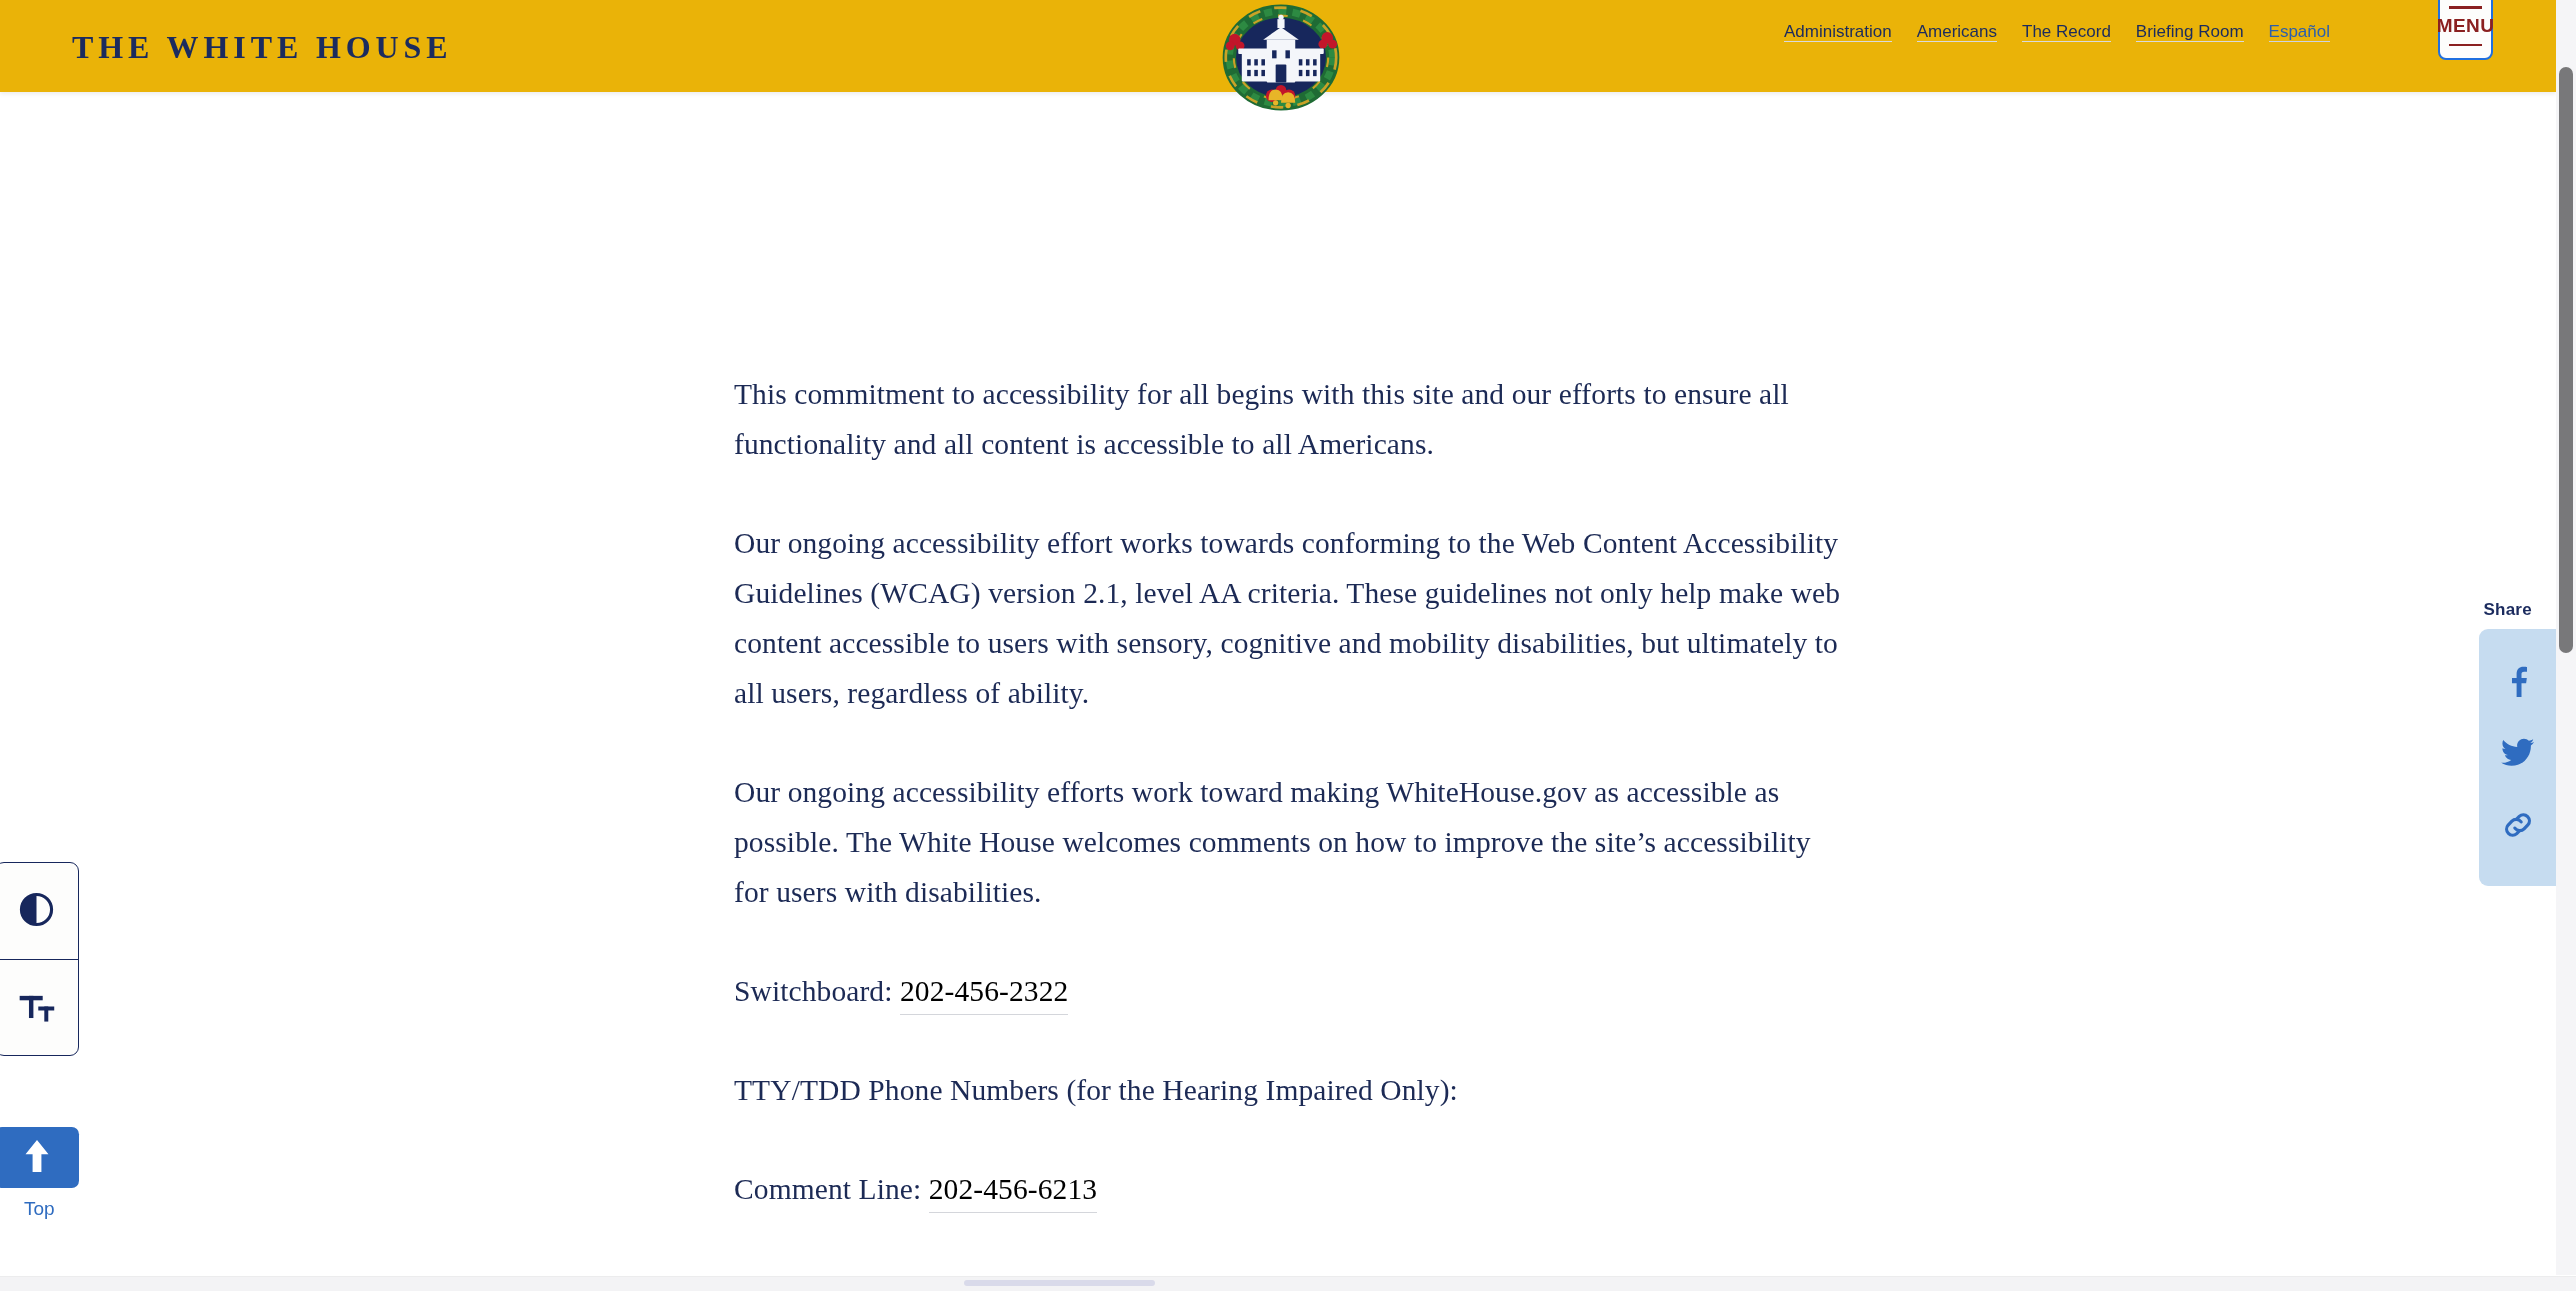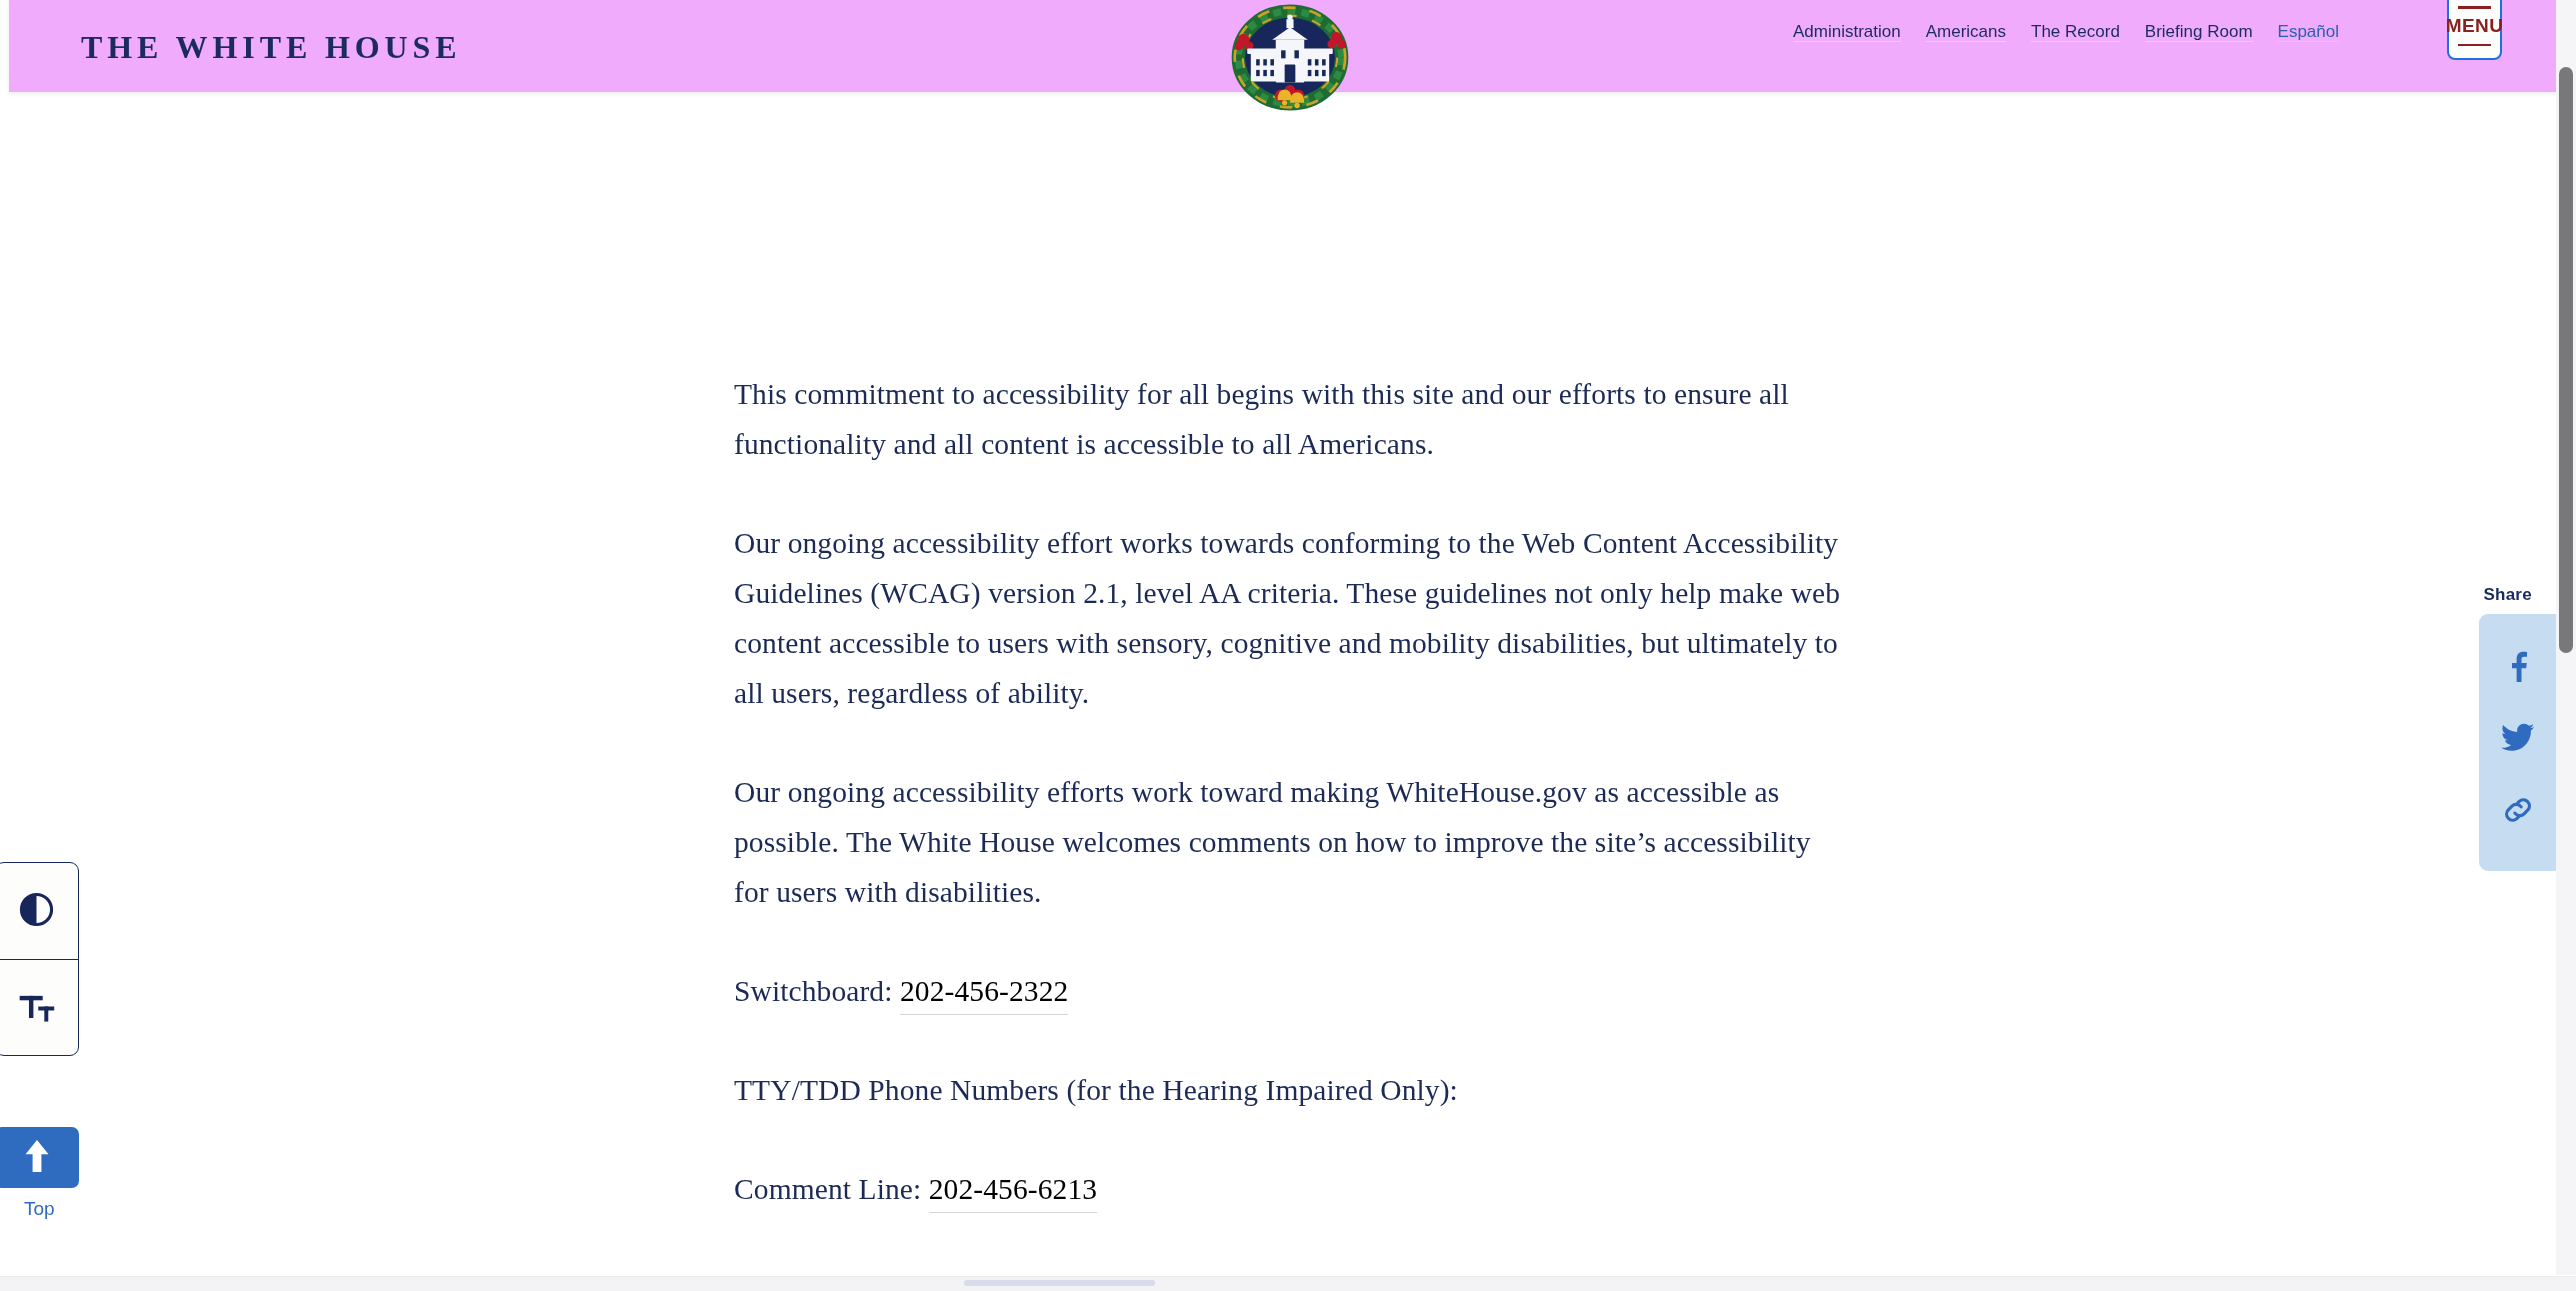--- a/index.html
+++ b/index.html
@@ -13,24 +13,24 @@
   }
 
   body {
     font-family: "Liberation Sans", sans-serif;
     position: relative;
   }
 
   
   #site-header {
     position: absolute;
-    top: 0; left: 9px;
+    top: 0; left: 0;
     width: 2556px;
     height: 92px;
-    background: #f0abfc;
+    background: #eab308;
     z-index: 60;
     box-shadow: 0 1.8px 4.5px rgba(0,0,0,0.08);
     text-decoration: underline;
   }
 
   #brand-wordmark {
     position: absolute;
     left: 72px;
     top: 29px;
     font-family: "Liberation Serif", "DejaVu Serif", serif;
@@ -195,21 +195,21 @@
     font-size: 19px;
     color: #2f6cc0;
     font-family: "Liberation Sans", sans-serif;
     padding-left: 5.4px;
   }
 
   
   #share-rail {
     position: absolute;
     right: 0px;
-    top: 493px;
+    top: 508px;
     width: 93px;
     z-index: 55;
   }
   #share-rail-label {
     font-size: 17px;
     font-weight: 700;
     color: #1b2b5e;
     text-align: center;
     padding-right: 3.6px;
     letter-spacing: 0.2px;

